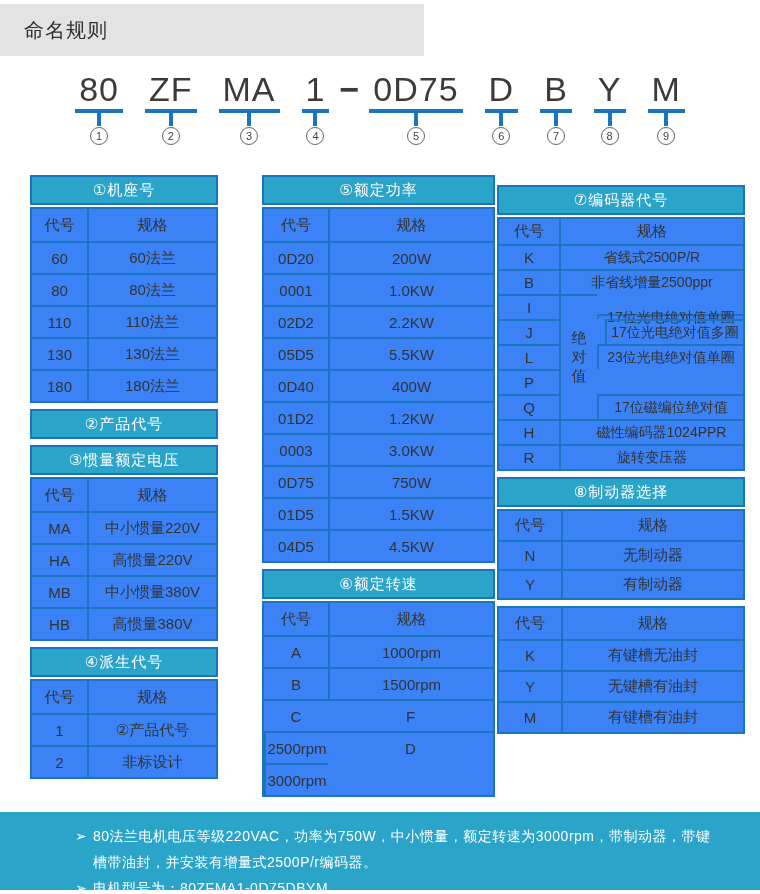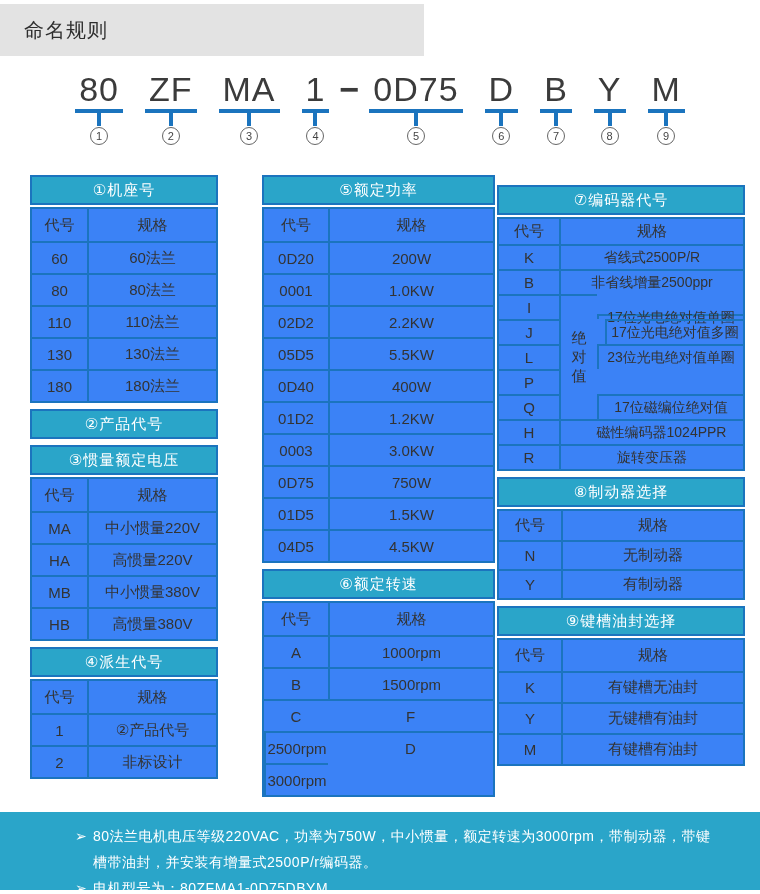--- a/index.html
+++ b/index.html
@@ -257,21 +257,20 @@
       <div class="t-body" style="grid-auto-rows: 29px; grid-template-columns: 62px 1fr;">
         <div class="cell">代号</div>
         <div class="cell col-border">规格</div>
         <div class="cell row-border">N</div>
         <div class="cell row-border col-border">无制动器</div>
         <div class="cell row-border">Y</div>
         <div class="cell row-border col-border">有制动器</div>
       </div>
     </div>
     <div class="tbl">
-      <div class="t-head">⑨键槽油封选择</div>
       <div class="t-body" style="grid-auto-rows: 31px; grid-template-columns: 62px 1fr;">
         <div class="cell">代号</div>
         <div class="cell col-border">规格</div>
         <div class="cell row-border">K</div>
         <div class="cell row-border col-border">有键槽无油封</div>
         <div class="cell row-border">Y</div>
         <div class="cell row-border col-border">无键槽有油封</div>
         <div class="cell row-border">M</div>
         <div class="cell row-border col-border">有键槽有油封</div>
       </div>

